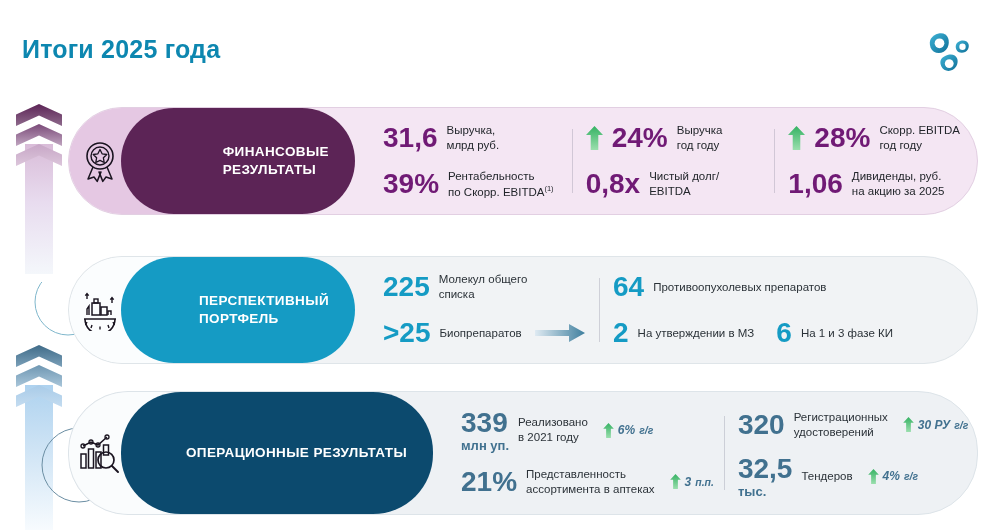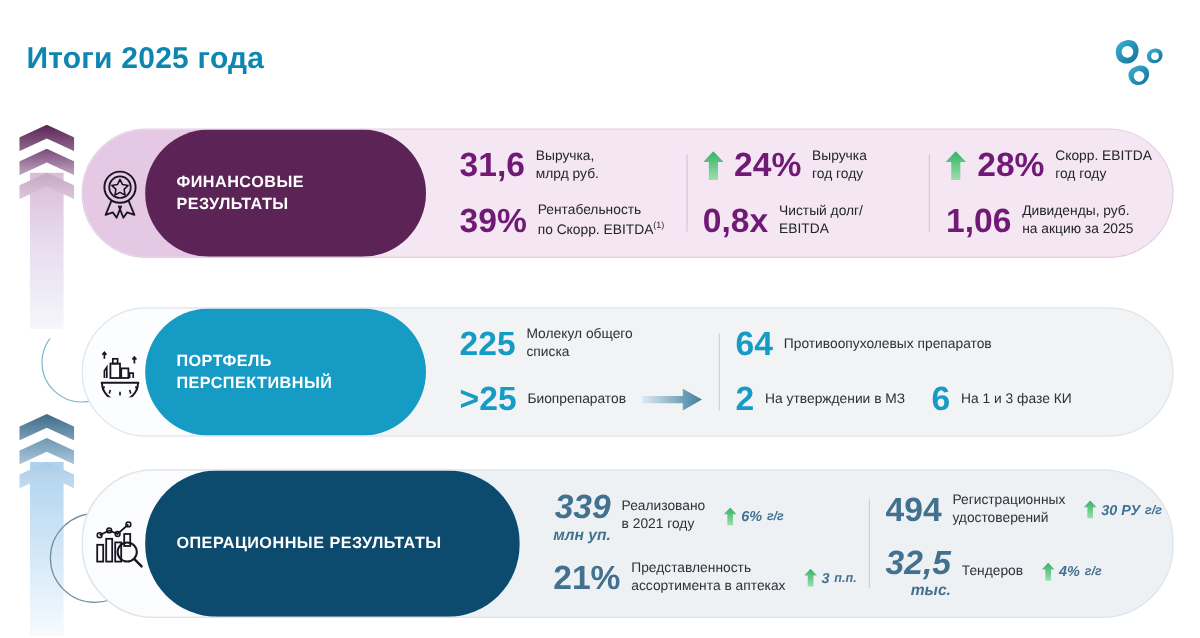--- a/index.html
+++ b/index.html
@@ -74,20 +74,21 @@
     border-radius: 60px;
     display: flex;
     align-items: center;
     color: #ffffff;
     font-weight: bold;
     font-size: 13.5px;
     line-height: 1.35;
     letter-spacing: .4px;
     padding: 13px 26px;
     z-index: 2;
+    justify-content: flex-end;
   }
   .row-1 .pill { background: #5c2456; width: 182px; margin-left: -10px; }
   .row-2 .pill { background: #159bc4; width: 182px; margin-left: -10px; }
   .row-3 .pill { background: #0c4a6e; width: 260px; margin-left: -10px; }
 
   
   .blob {
     position: absolute;
     left: 0; top: 0; bottom: 0;
     width: 150px;
@@ -126,21 +127,21 @@
   }
   .big {
     font-size: 28px;
     font-weight: bold;
     white-space: nowrap;
   }
   .row-1 .big { color: #701a75; }
   .row-2 .big { color: #159bc4; }
   .row-3 .big { color: #41718f; }
   .big.stacked {
-    display: flex; flex-direction: column; align-items: flex-end; line-height: 1; font-style: italic;
+    display: flex; flex-direction: column; align-items: flex-start; line-height: 1;
   }
   .big.stacked .unit {
     font-size: 13px; margin-top: 2px;
   }
   .label {
     font-size: 11.5px;
     line-height: 1.28;
     color: #22262b;
     white-space: nowrap;
   }
@@ -321,22 +322,22 @@
       <rect x="22" y="18" width="6" height="8" fill="none" stroke="#1a1420" stroke-width="1.5"></rect>
       <path d="M8 26 v-6 l2-3 v9" fill="none" stroke="#1a1420" stroke-width="1.4"></path>
       <path d="M29 26 v-4 h3 v4" fill="none" stroke="#1a1420" stroke-width="1.4"></path>
       <path d="M8 10 v-5 M6.3 6.6 L8 4.6 L9.7 6.6" fill="none" stroke="#1a1420" stroke-width="1.4"></path>
       <path d="M33 14 v-5 M31.3 10.6 L33 8.6 L34.7 10.6" fill="none" stroke="#1a1420" stroke-width="1.4"></path>
     </svg>
   </div>
 
   <div class="pill">
     <div>
+      <div>ПЕРСПЕКТИВНЫЙ</div>
       <div>ПОРТФЕЛЬ</div>
-      <div>ПЕРСПЕКТИВНЫЙ</div>
     </div>
   </div>
 
   <div class="stats">
 
     <div class="stat-col" style="flex:0 0 230px;">
       <div class="stat">
         <span class="big">225</span>
         <span class="label">
           <span>Молекул общего</span><br>
@@ -434,21 +435,21 @@
             <path d="M8.5 0 L17 9 H12.3 V24 H4.7 V9 H0 Z" fill="url(#gu1)"></path>
           </svg>
           <span>3</span>
           <span class="d-unit">п.п.</span>
         </span>
       </div>
     </div>
 
     <div class="stat-col divider">
       <div class="stat">
-        <span class="big">494</span>
+        <span class="big">320</span>
         <span class="label">
           <span>Регистрационных</span><br>
           <span>удостоверений</span>
         </span>
         <span class="delta">
           <svg class="arrow-up small" viewBox="0 0 17 24">
             <path d="M8.5 0 L17 9 H12.3 V24 H4.7 V9 H0 Z" fill="url(#gu1)"></path>
           </svg>
           <span>30 РУ</span>
           <span class="d-unit">г/г</span>

